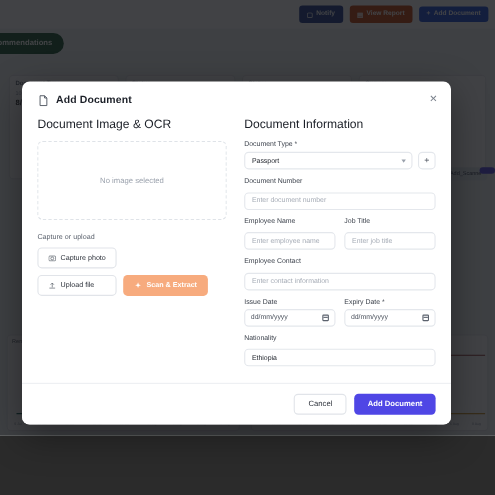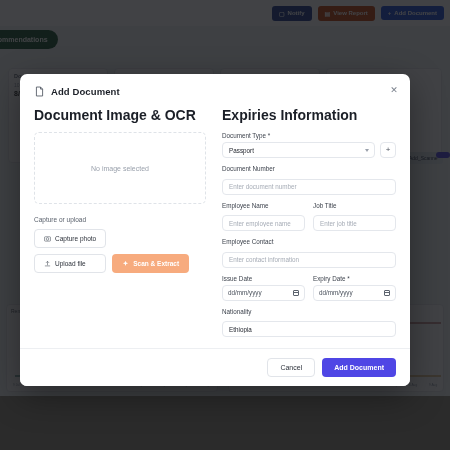--- a/index.html
+++ b/index.html
@@ -95,21 +95,21 @@
 
   .modal-body {
     flex: 1 1 auto; display: flex; gap: 14px; padding: 2px 14px 0 14px;
     overflow: hidden;
   }
   .col { flex: 1 1 50%; min-width: 0; }
   .col-left { padding-right: 2px; }
   .col-right { border-left: 0; }
 
   .sec-title {
-    font-size: 14px; font-weight: 700; color: #1b1f27; margin-bottom: 9px;
+    font-size: 11px; font-weight: 400; color: #1b1f27; margin-bottom: 9px;
   }
 
   .dropzone {
     border: 1px dashed #dfe3e8; border-radius: 5px; height: 72px;
     display: flex; align-items: center; justify-content: center;
     background: #ffffff; margin-bottom: 12px;
   }
   .dropzone-text { font-size: 7px; color: #9aa1ac; }
 
   .cap-label { font-size: 6.5px; color: #5b626d; margin-bottom: 6px; }
@@ -314,21 +314,21 @@
           <button class="scan-btn">
             <svg width="7" height="7" viewBox="0 0 16 16">
               <path d="M8 1.5l1.6 4.4 4.4 1.6-4.4 1.6L8 13.5 6.4 9.1 2 7.5l4.4-1.6z" fill="#ffffff"></path>
             </svg>
             <span>Scan &amp; Extract</span>
           </button>
         </div>
       </div>
 
       <div class="col col-right">
-        <div class="sec-title">Expiries Information</div>
+        <div class="sec-title">Document Information</div>
 
         <div class="field">
           <label class="f-label">Document Type *</label>
           <div class="select-wrap">
             <div class="f-select">
               <span>Passport</span>
               <span class="caret"></span>
             </div>
             <button class="plus-btn">
               <span>+</span>

